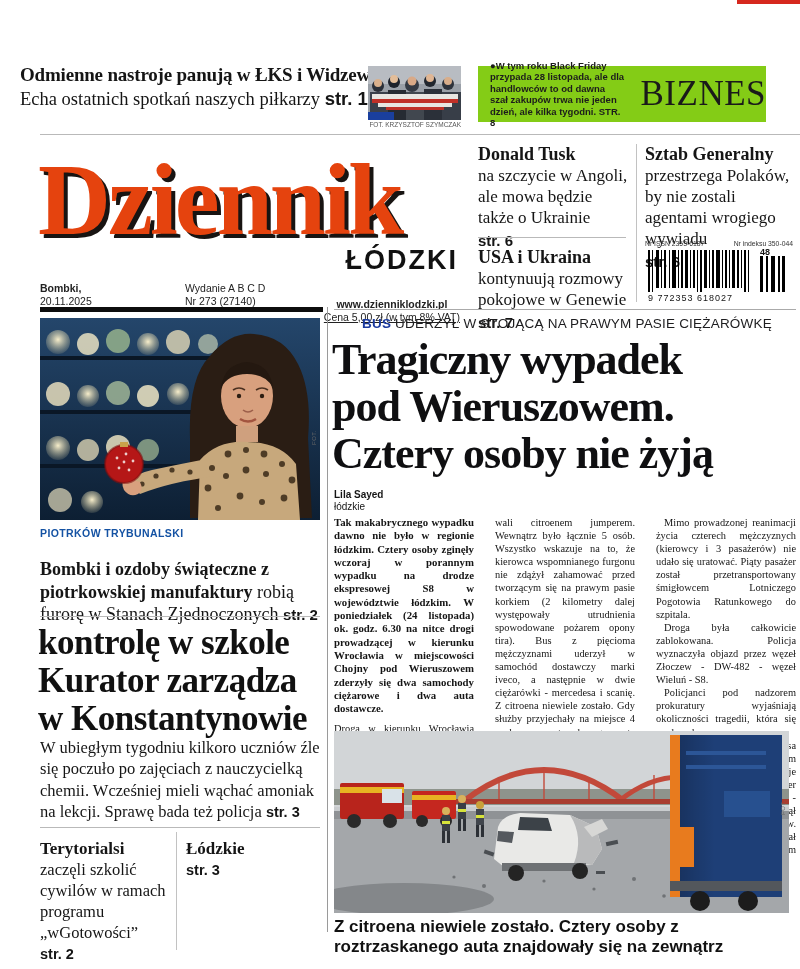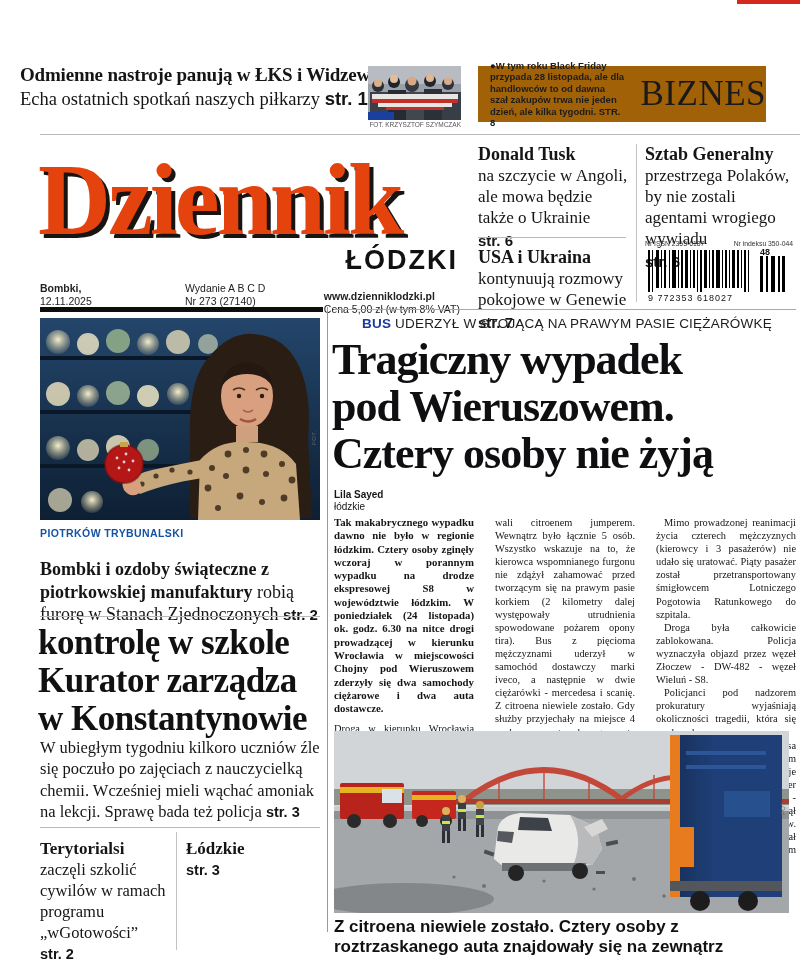--- a/index.html
+++ b/index.html
@@ -10,21 +10,21 @@
 
   
   .red-strip{position:absolute;left:737px;top:0;width:63px;height:4px;background:#d6281e;}
   .teaser-left{position:absolute;left:20px;top:63px;width:342px;text-align:right;line-height:24px;}
   .teaser-left .l1{font-weight:bold;font-size:19px;letter-spacing:-0.2px;white-space:nowrap;}
   .teaser-left .l2{font-size:18.5px;white-space:nowrap;}
   .pageref{font-family:"Liberation Sans",sans-serif;font-weight:bold;}
   .fans-photo{position:absolute;left:368px;top:66px;width:93px;height:54px;overflow:hidden;}
   .fans-credit{position:absolute;left:340px;top:121px;width:121px;text-align:right;
                font-family:"Liberation Sans",sans-serif;font-size:6.5px;color:#555;}
-  .biznes-box{position:absolute;left:478px;top:66px;width:288px;height:56px;background:#a16207;
+  .biznes-box{position:absolute;left:478px;top:66px;width:288px;height:56px;background:#84cc16;
               display:flex;align-items:center;}
   .biznes-text{font-family:"Liberation Sans",sans-serif;font-size:9.5px;line-height:11.5px;
                width:158px;margin-left:12px;color:#1c1c1c;font-weight:bold;}
   .biznes-brand{font-size:35px;letter-spacing:0.5px;color:#1a1a1a;margin-left:16px;font-family:"Liberation Serif",serif;}
 
   
   .logo{position:absolute;left:38px;top:142px;font-size:101px;font-weight:bold;color:#e5430e;
         font-family:"Liberation Serif",serif;letter-spacing:-3px;
         text-shadow:4px 4px 0 #181412;}
   .logo-sub{position:absolute;left:300px;top:245px;width:158px;text-align:right;
@@ -39,21 +39,21 @@
   .barcode-digits{position:absolute;left:648px;top:293px;width:102px;text-align:left;
                   font-family:Liberation Sans, sans-serif;font-size:9px;letter-spacing:1px;}
   .addon-num{position:absolute;left:760px;top:247px;font-family:"Liberation Sans",sans-serif;
              font-size:9px;font-weight:bold;}
 
   
   .dateline{position:absolute;left:40px;top:282px;width:420px;
             font-family:"Liberation Sans",sans-serif;font-size:10.5px;line-height:12.5px;color:#222;}
   .dl-1{position:absolute;left:0;top:0;}
   .dl-2{position:absolute;left:145px;top:0;}
-  .dl-3{position:absolute;right:0;top:8px;text-align:left;}
+  .dl-3{position:absolute;right:0;top:16px;text-align:center;text-decoration:underline;}
   .thick-bar{position:absolute;left:40px;top:307px;width:283px;height:5px;background:#0d0d0d;}
 
   
   .woman-photo{position:absolute;left:40px;top:318px;width:280px;height:202px;overflow:hidden;}
   .vcredit{position:absolute;font-family:"Liberation Sans",sans-serif;font-size:6px;color:#666;
            writing-mode:vertical-rl;transform:rotate(180deg);letter-spacing:0.5px;}
   .kicker-blue{position:absolute;left:40px;top:527px;font-family:"Liberation Sans",sans-serif;
                font-weight:bold;font-size:10.5px;letter-spacing:0.4px;color:#1452a3;}
   .feature{position:absolute;left:40px;top:540px;width:284px;font-size:18px;line-height:22.5px;}
   .feature .b{font-weight:bold;}
@@ -194,21 +194,21 @@
         <rect x="134" y="6" width="3" height="36"></rect>
       </g>
     </svg>
   </div>
   <div class="barcode-digits">9 772353 618027</div>
   <div class="addon-num">48</div>
 
   <div class="dateline">
     <div class="dl-1">
       <div style="font-weight:bold;">Bombki,</div>
-      <div>12.11.2025</div>
+      <div>20.11.2025</div>
     </div>
     <div class="dl-2">
       <div>Wydanie  A  B  C  D</div>
       <div>Nr 273 (27140)</div>
     </div>
     <div class="dl-3">
       <div style="font-weight:bold;">www.dzienniklodzki.pl</div>
       <div>Cena 5,00 zł (w tym 8% VAT)</div>
     </div>
   </div>

